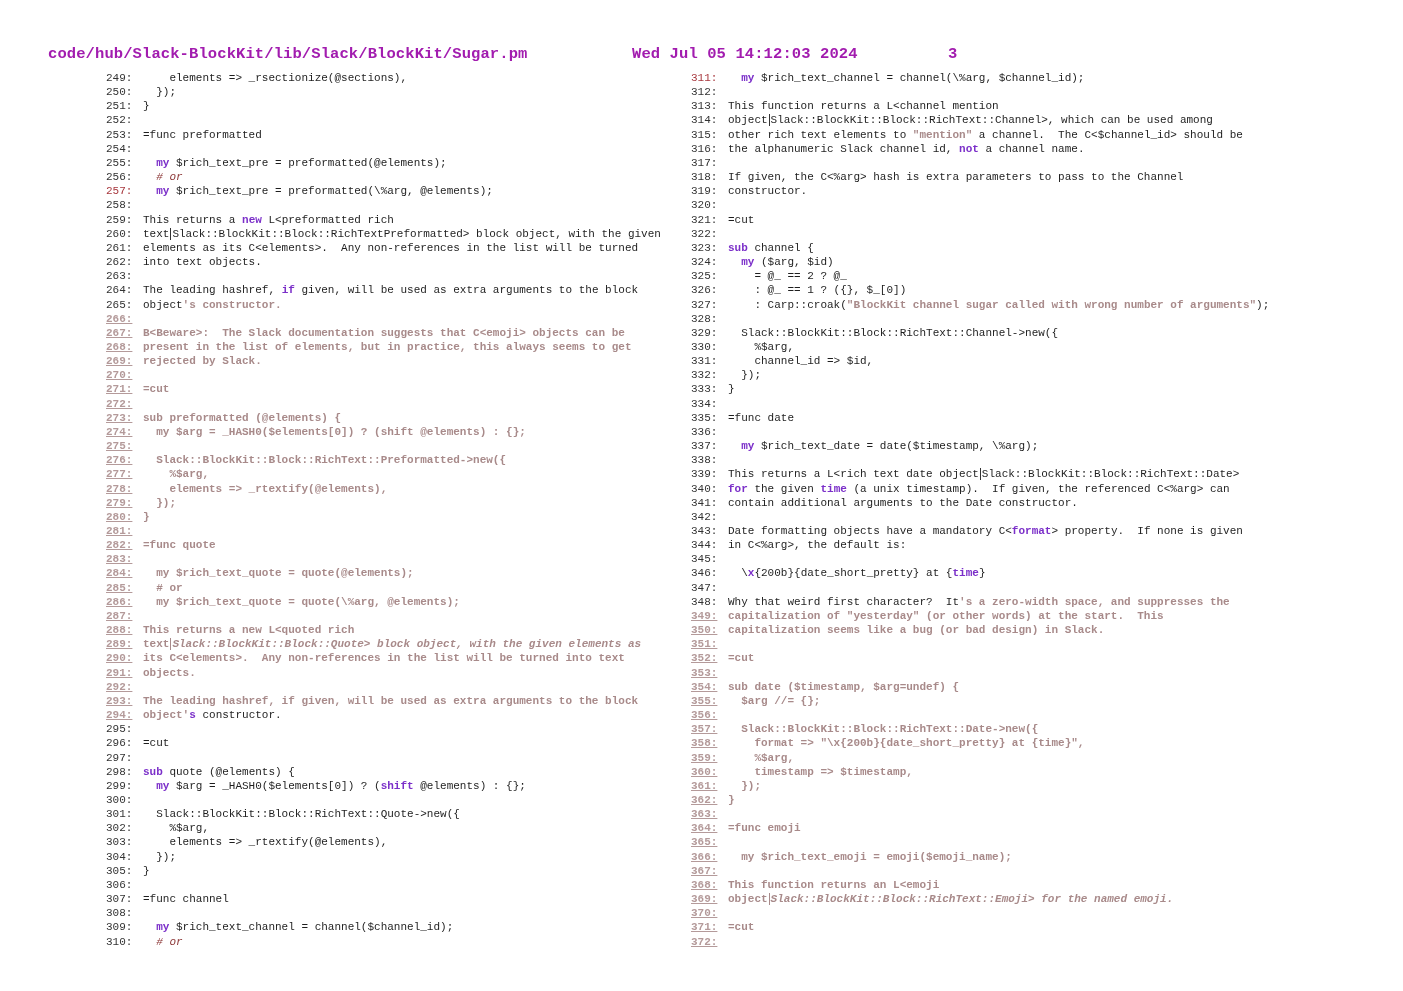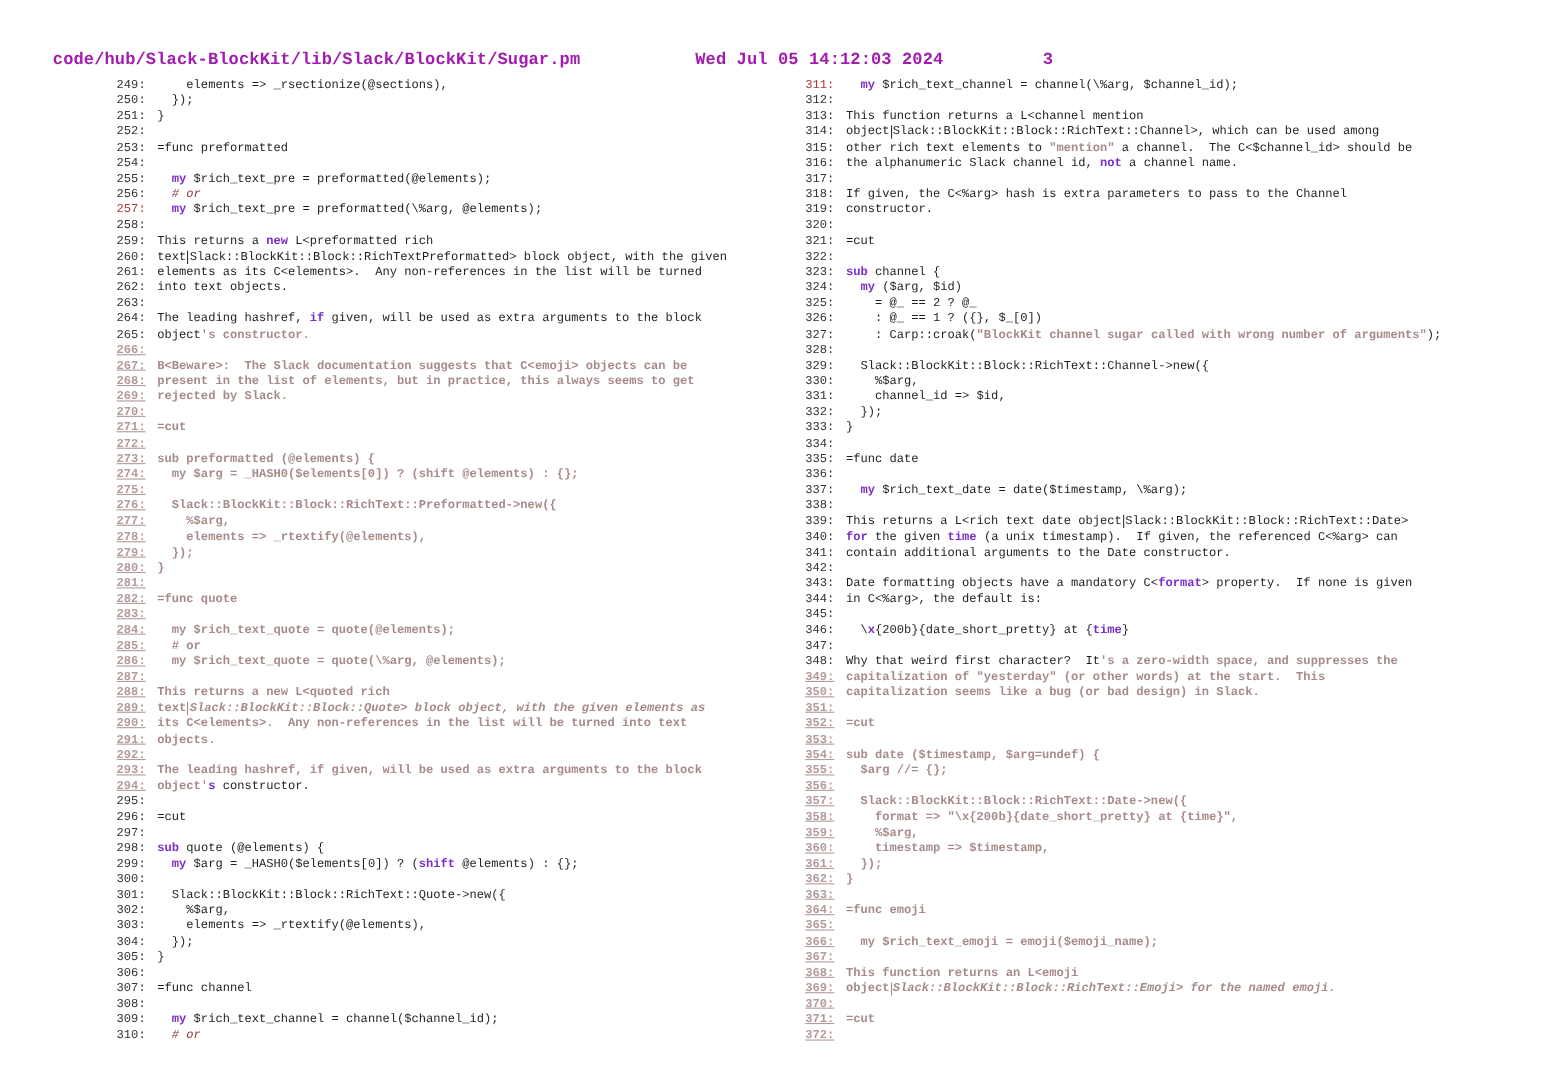--- a/index.html
+++ b/index.html
@@ -3,21 +3,21 @@
 <meta charset="utf-8">
 <style>
   html, body { margin: 0; padding: 0; background: #ffffff; }
   body { width: 1403px; height: 991px; position: relative; overflow: hidden; font-family: "Liberation Mono", "DejaVu Sans Mono", monospace; color: #1e1e1e; }
   .hdr { position: absolute; top: 45px; left: 48px; font-family: "Liberation Mono", monospace; font-weight: bold; font-size: 15.5px; white-space: pre; color: #a21caf; letter-spacing: 0.1px; }
   .hdr .path { position: absolute; left: 0; top: 0; }
   .hdr .date { position: absolute; left: 584px; top: 0; }
   .hdr .page { position: absolute; left: 900px; top: 0; }
   .col { position: absolute; top: 71px; font-size: 11px; line-height: 14.16px; white-space: pre; }
   .col.left { left: 62px; margin-left: 44px; }
-  .col.right { left: 732px; }
+  .col.right { left: 691px; }
   .ln { display: block; height: 14.16px; }
   .num { display: inline-block; width: 37px; color: #333; }
   .num.red { color: #a8383e; }
   .num.pod { color: #b49a9a; text-decoration: underline; }
   .kw { color: #7b2fc9; font-weight: bold; }
   .cm { color: #8b3535; font-style: italic; }
   .pod { color: #a88a8a; font-weight: bold; }
   .str { color: #a88a8a; font-weight: bold; }
   .bar { border-left: 1px solid #333; margin-left: 1px; padding-left: 1px; text-align: right; }
   .bar.pod-bar { border-left-color: #a88a8a; font-style: italic; }

